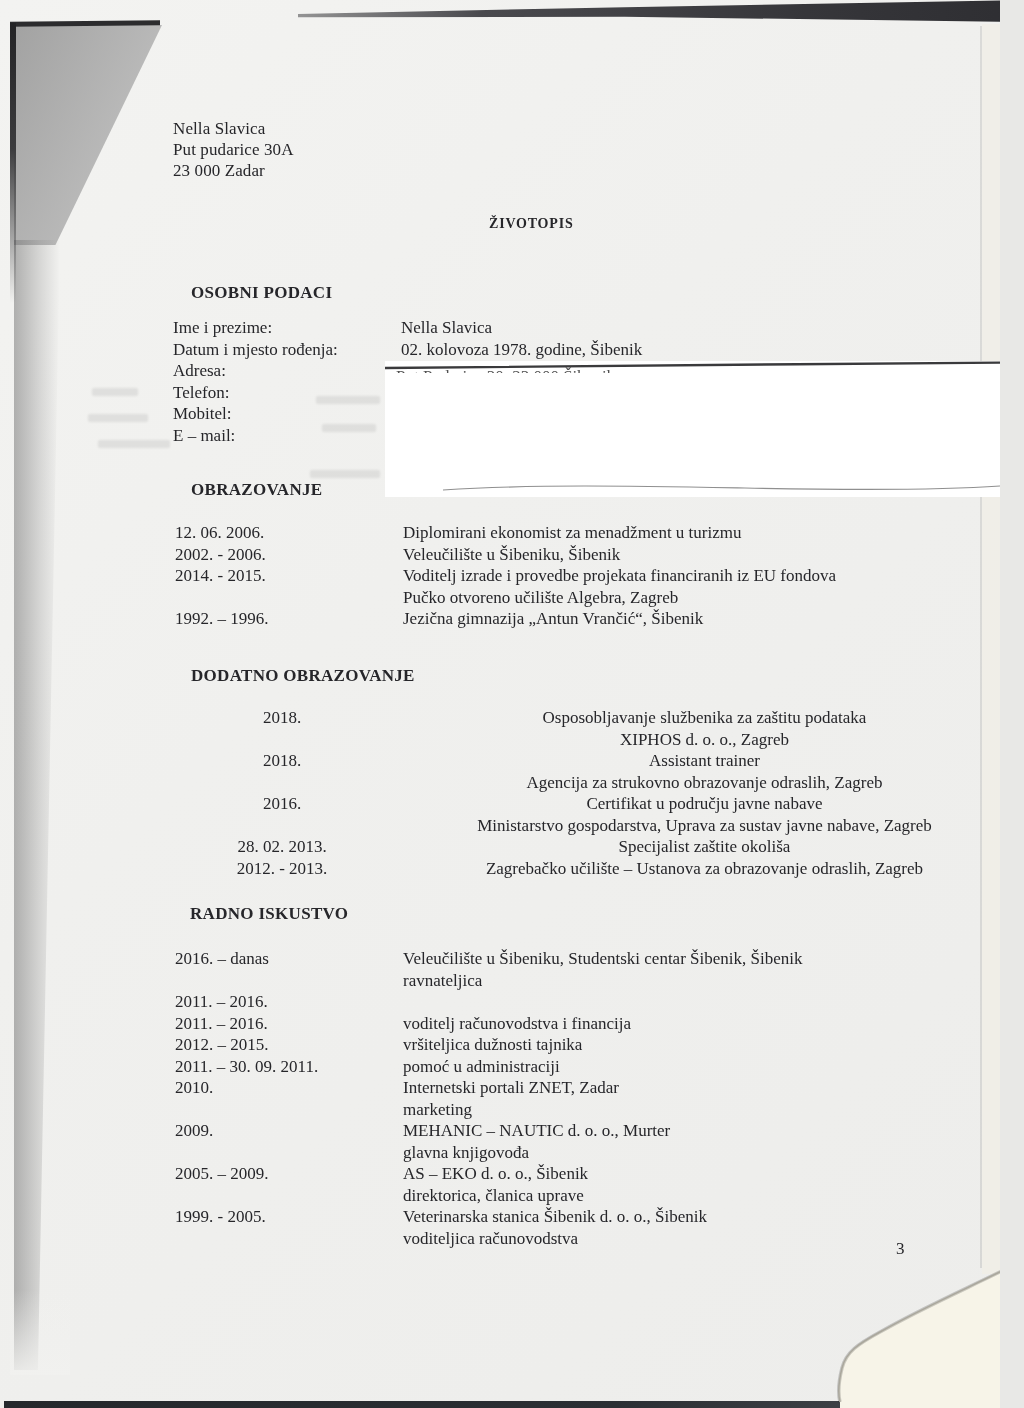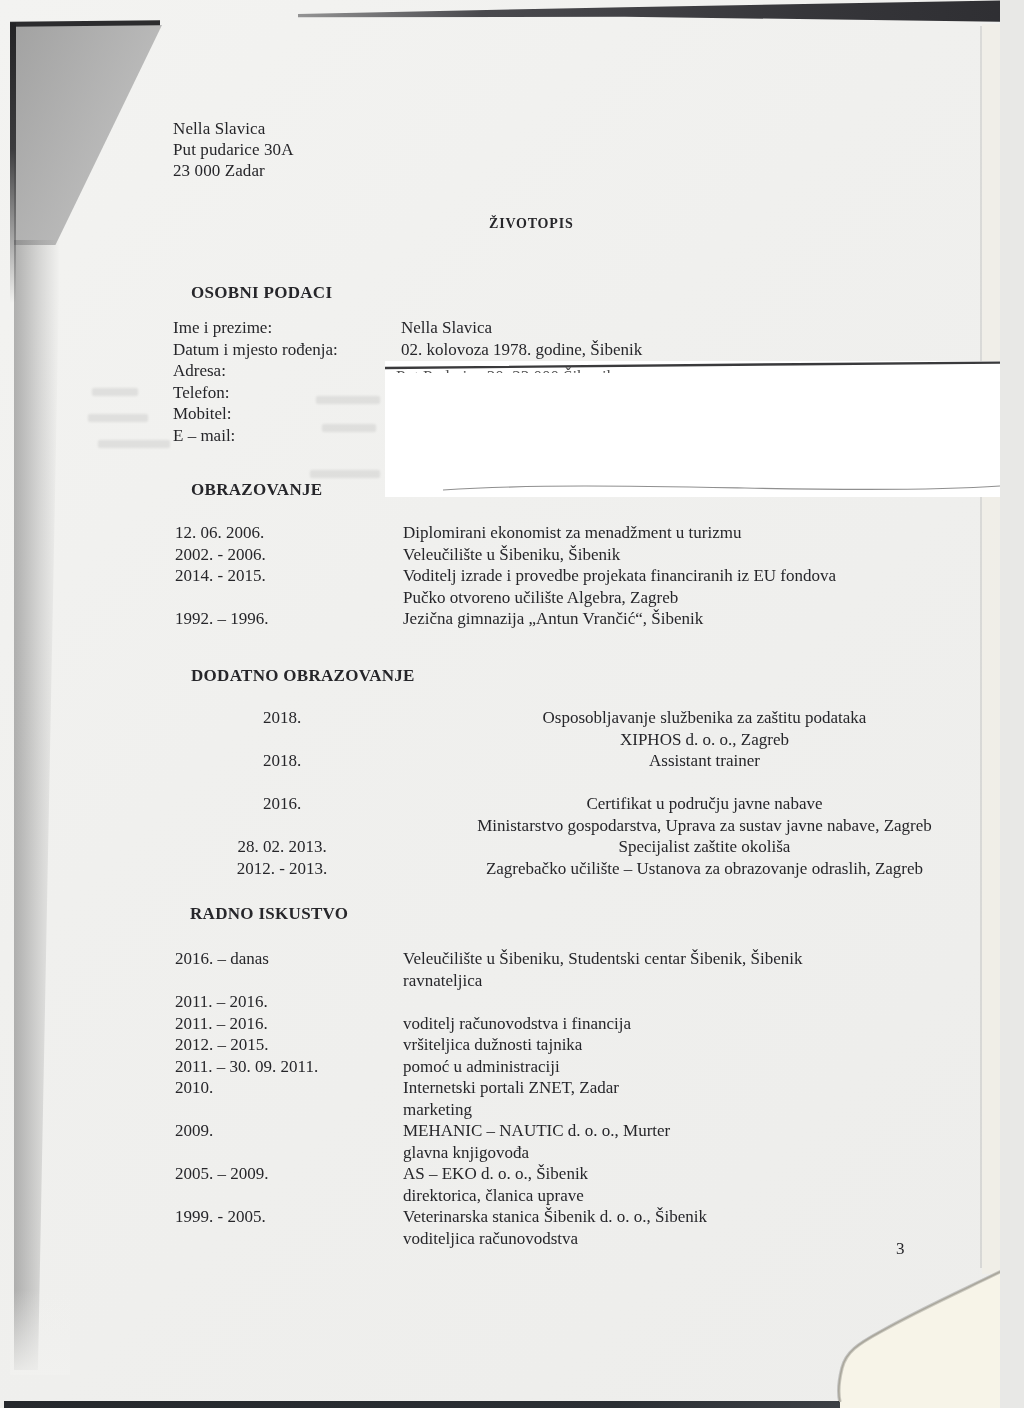--- a/index.html
+++ b/index.html
@@ -199,20 +199,21 @@
       <div class="row">
         <span class="cell date"></span>
         <span class="cell text">XIPHOS d. o. o., Zagreb</span>
       </div>
       <div class="row">
         <span class="cell date">2018.</span>
         <span class="cell text">Assistant trainer</span>
       </div>
       <div class="row">
         <span class="cell date"></span>
+        <span class="cell text">Agencija za strukovno obrazovanje odraslih, Zagreb</span>
       </div>
       <div class="row">
         <span class="cell date">2016.</span>
         <span class="cell text">Certifikat u području javne nabave</span>
       </div>
       <div class="row">
         <span class="cell date"></span>
         <span class="cell text">Ministarstvo gospodarstva, Uprava za sustav javne nabave, Zagreb</span>
       </div>
       <div class="row">

